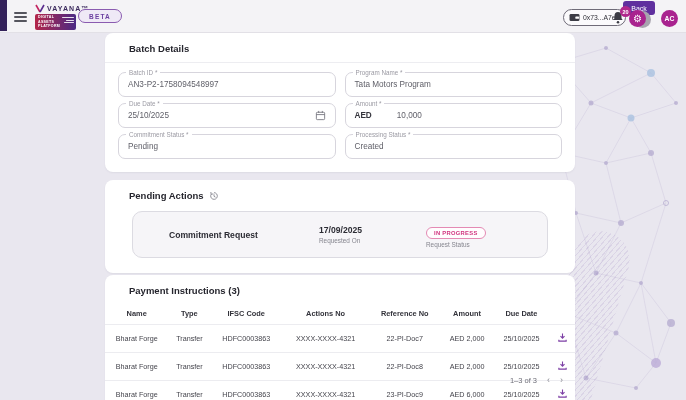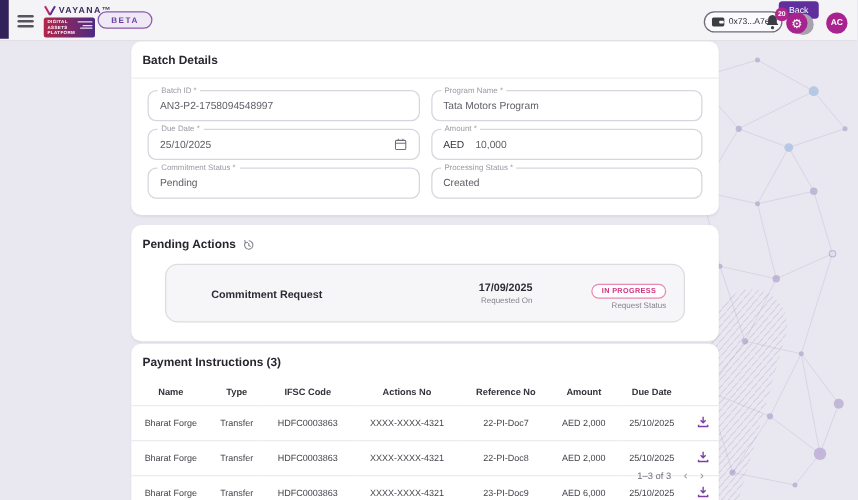--- a/index.html
+++ b/index.html
@@ -40,37 +40,37 @@
     color:#fff; font-size:5.5px; font-weight:bold; display:flex; align-items:center; justify-content:center; z-index:4; }
   .gear-shadow { position:absolute; left:634px; top:11px; width:17px; height:17px; border-radius:50%; background:#a7a3ae; }
   .gear-btn { position:absolute; left:629px; top:10px; width:17px; height:17px; border-radius:50%; background:#a9238f;
     color:#fff; display:flex; align-items:center; justify-content:center; font-size:10px; cursor:pointer; z-index:4; }
   .avatar { position:absolute; left:661px; top:10px; width:17px; height:17px; border-radius:50%; background:#a9238f;
     color:#fff; font-size:6.8px; font-weight:bold; display:flex; align-items:center; justify-content:center; cursor:pointer; }
 
   
   .card { position:absolute; left:105px; width:470px; background:#fff; border-radius:8px;
     box-shadow:0 1px 2px rgba(40,30,70,.06); z-index:2; }
-  .card-title { font-size:9.5px; font-weight:bold; color:#26262e; padding:10px 9px 8px; display:flex; align-items:center; gap:5px; }
+  .card-title { font-size:9.5px; font-weight:bold; color:#26262e; padding:10px 24px 8px; display:flex; align-items:center; gap:5px; }
 
   .card-batch { top:33px; height:139px; }
   .divider { height:1px; background:#ededf1; }
   .fields { display:grid; grid-template-columns:1fr 1fr; column-gap:9px; row-gap:6px; padding:9px 13px 0; }
   .field { position:relative; height:25px; border:1px solid #d7d5dd; border-radius:7px; background:#fff;
     display:flex; align-items:center; padding:0 9px; }
   .flabel { position:absolute; top:-4px; left:7px; background:#fff; padding:0 3px; font-size:6.3px; color:#9b9aa3; white-space:nowrap; }
   .fvalue { font-size:8.2px; color:#5f5f68; }
-  .fprefix { font-size:8.2px; font-weight:normal; color:#35353d; margin-right:9px; }
+  .fprefix { font-size:8.2px; font-weight:bold; color:#35353d; margin-right:25px; }
   .ficon { margin-left:auto; display:flex; }
 
   .card-pending { top:180px; height:93px; }
   .pending-box { margin:2px 27px 0; height:47px; border:1px solid #dcdbe2; background:#f6f5f8; border-radius:10px;
     display:flex; align-items:center; padding:0 14px; }
   .req-name { font-size:8.6px; font-weight:bold; color:#2c2c34; margin-left:22px; width:150px; }
-  .stat { text-align:right; flex:1; }
+  .stat { text-align:left; flex:1; }
   .stat-val { font-size:8.6px; font-weight:bold; color:#2c2c34; }
   .stat-sub { font-size:6.4px; color:#85858e; margin-top:2px; }
   .chip { display:inline-block; font-size:5.8px; font-weight:bold; color:#d0337e; border:1px solid #e48ab4;
     border-radius:8px; padding:2px 7px; background:#fffdfe; letter-spacing:.3px; }
 
   .card-pay { top:275px; height:135px; }
   table { width:100%; border-collapse:collapse; }
   thead th { font-size:7.4px; font-weight:bold; color:#33333b; padding:5px 2px 6px; text-align:center; }
   tbody td { font-size:7.2px; color:#44444c; text-align:center; padding:7px 2px; border-top:1px solid #ececf0; }
   td.dl { width:26px; cursor:pointer; }

